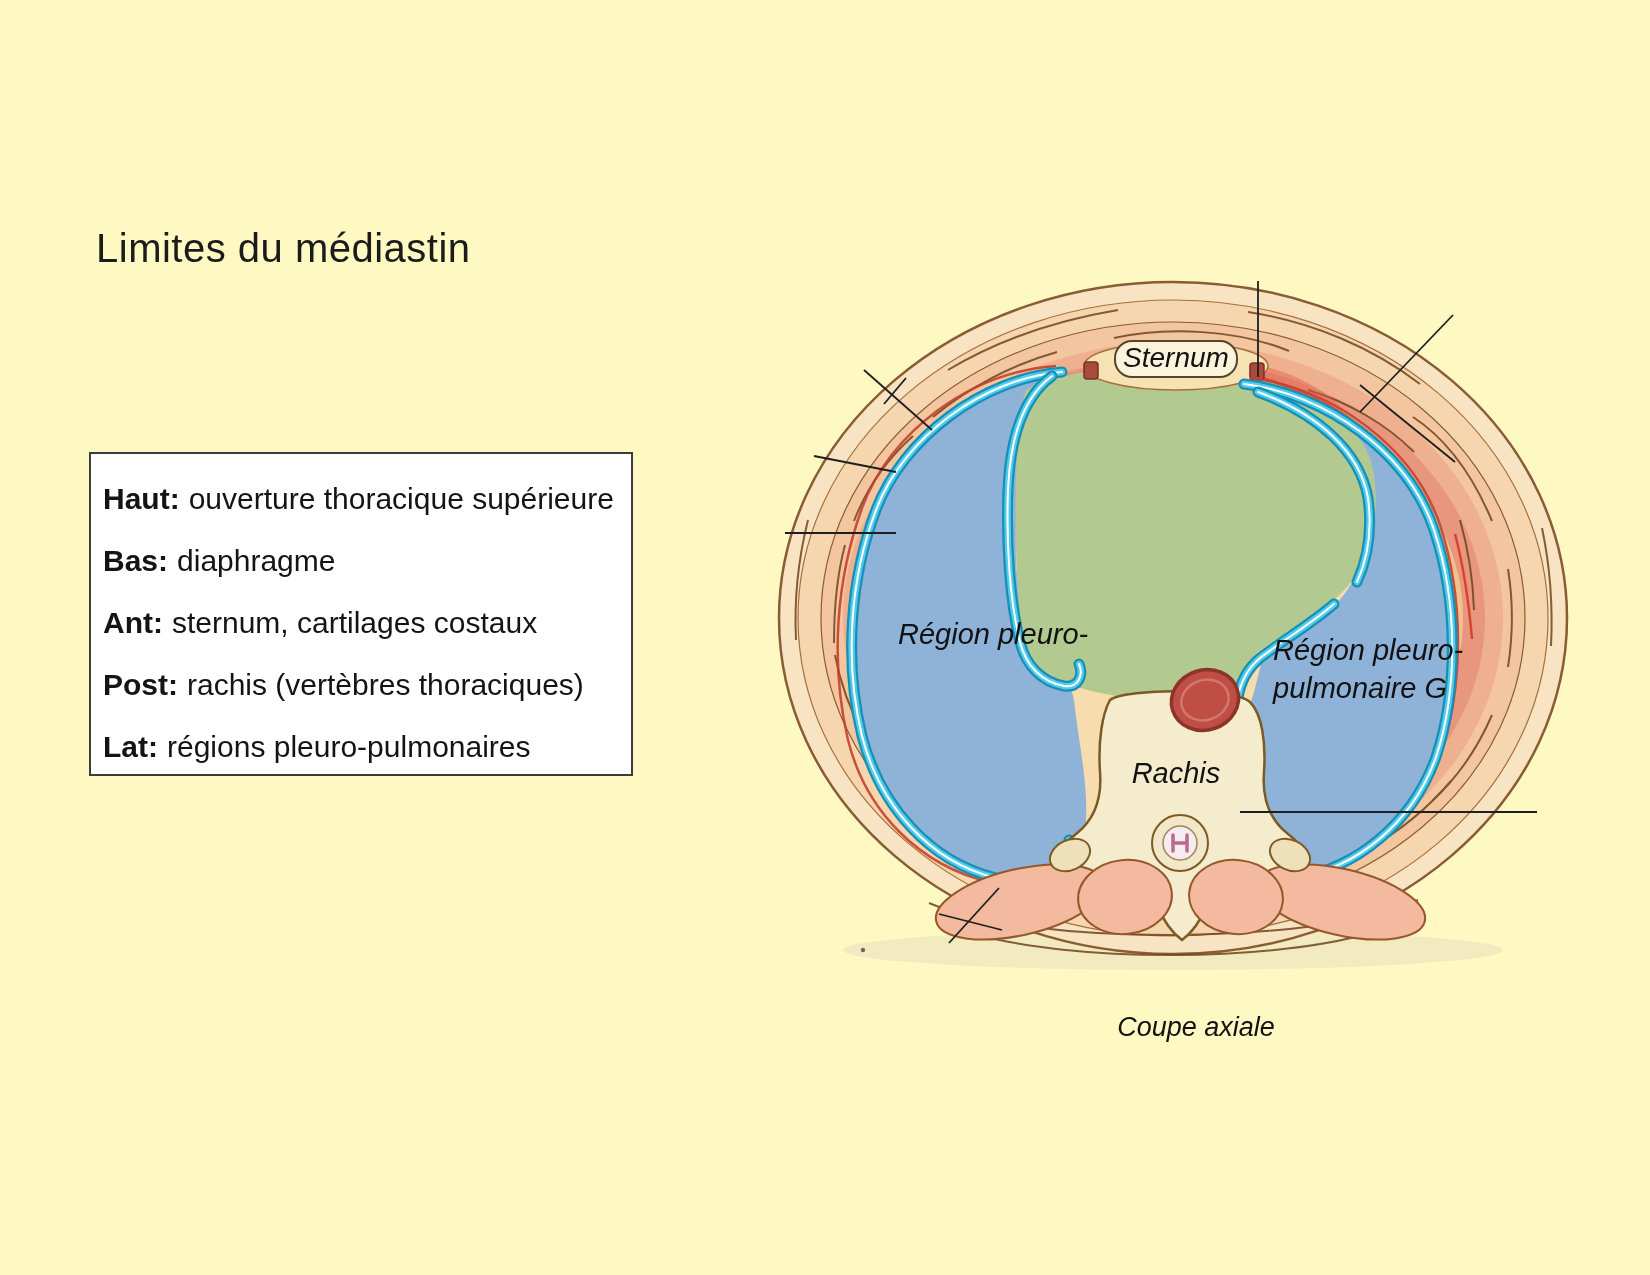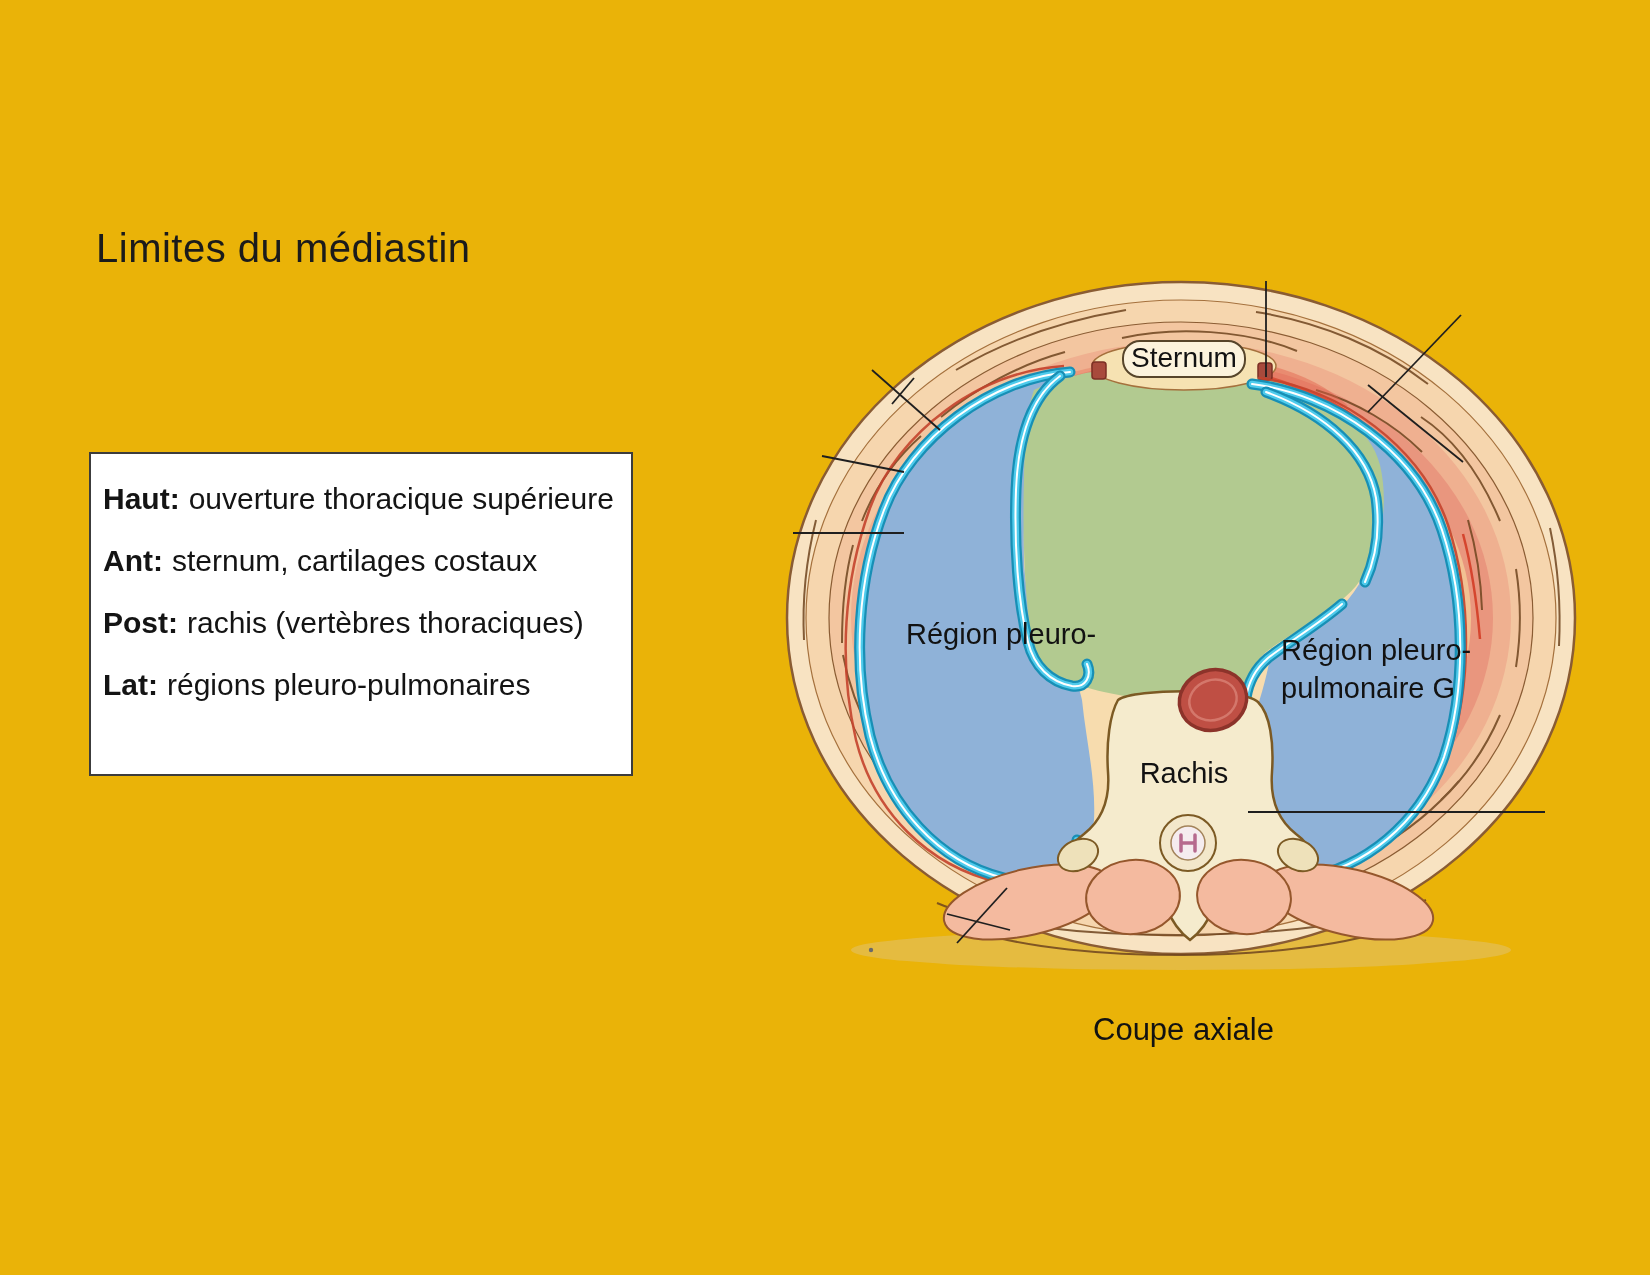--- a/index.html
+++ b/index.html
@@ -1,56 +1,59 @@
 <!DOCTYPE html>
 <html><head>
 <meta charset="utf-8">
 <style>
   html,body{margin:0;padding:0;background:#fff;}
   .slide{
-    position:relative;width:1650px;height:1275px;background:#eab308;
+    position:relative;width:1650px;height:1275px;background:#fef9c3;
     font-family:"Liberation Sans",sans-serif;color:#141414;overflow:hidden;
   }
   .page-title{
     position:absolute;left:96px;top:224px;font-size:40px;line-height:48px;
     color:#1b1b1b;letter-spacing:0.5px;
   }
   .info-box{
     position:absolute;left:89px;top:452px;width:544px;height:324px;
     border:2px solid #3c3c3c;background:#ffffff;box-sizing:border-box;
     padding:26px 8px 12px 12px;
   }
   .info-line{height:38px;margin-bottom:24px;font-size:30px;line-height:38px;white-space:nowrap;}
   .info-line b{font-weight:700;margin-right:9px;}
-  .diagram-stage{position:absolute;left:16px;top:0;width:1506px;height:1275px;}
+  .diagram-stage{position:absolute;left:8px;top:0;width:1506px;height:1275px;font-style:italic;}
   .diagram-stage svg{position:absolute;left:0;top:0;}
   .dlabel{position:absolute;font-size:29px;line-height:38px;color:#121212;}
   .dlabel.center{text-align:center;}
   .sternum-chip{
     position:absolute;left:1106px;top:340px;width:124px;height:38px;
     background:#fcf3dc;border:2.5px solid #57452a;border-radius:18px;
     box-sizing:border-box;font-size:28px;line-height:32px;text-align:center;color:#121212;
   }
   .mediastin-label{left:1096px;top:501px;width:224px;}
   .region-d-label{left:890px;top:615px;width:240px;}
   .region-g-label{left:1265px;top:631px;width:240px;}
   .rachis-label{left:1118px;top:754px;width:100px;}
-  .caption{position:absolute;left:1077px;top:1012px;width:222px;text-align:left;
-    font-size:31px;color:#121212;}
+  .caption{position:absolute;left:1077px;top:1012px;width:222px;text-align:center;
+    font-size:27px;color:#121212;}
 </style>
 </head>
 <body>
 
 <div class="slide">
 
   <div class="page-title">Limites du médiastin</div>
 
   <div class="info-box">
     <div class="info-line">
       <b>Haut:</b><span>ouverture thoracique supérieure</span>
+    </div>
+    <div class="info-line">
+      <b>Bas:</b><span>diaphragme</span>
     </div>
     <div class="info-line">
       <b>Ant:</b><span>sternum, cartilages costaux</span>
     </div>
     <div class="info-line">
       <b>Post:</b><span>rachis (vertèbres thoraciques)</span>
     </div>
     <div class="info-line">
       <b>Lat:</b><span>régions pleuro-pulmonaires</span>
     </div>

